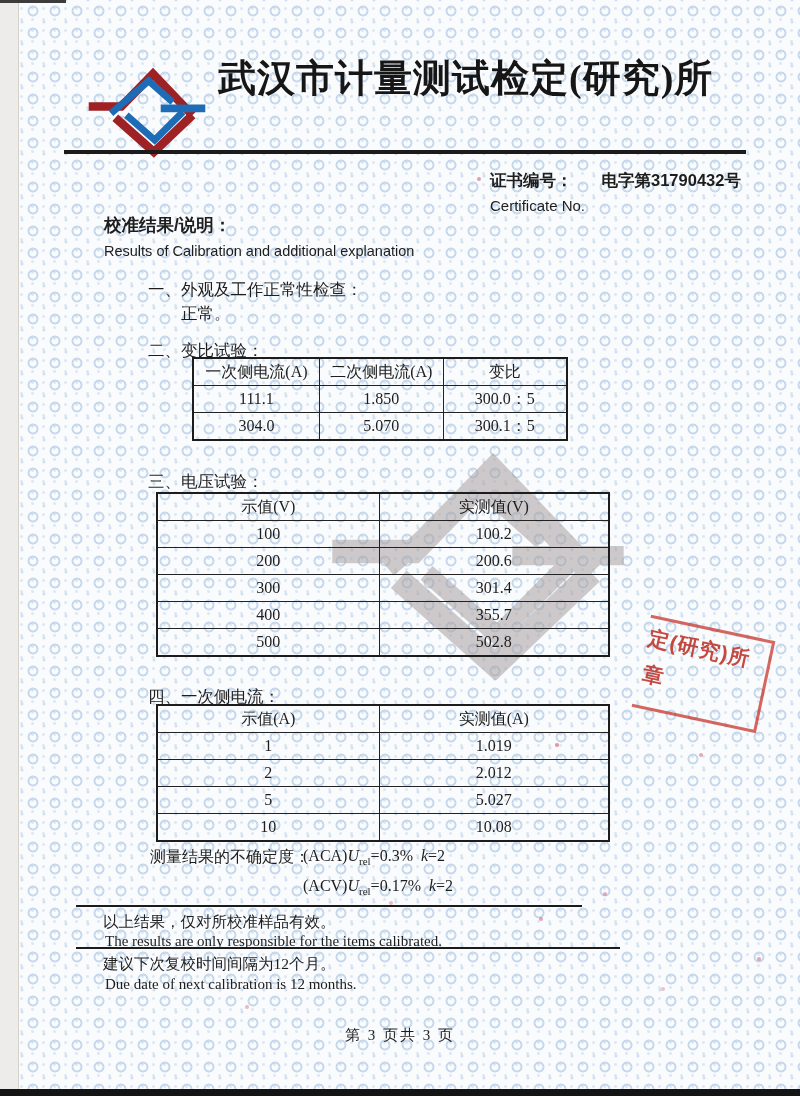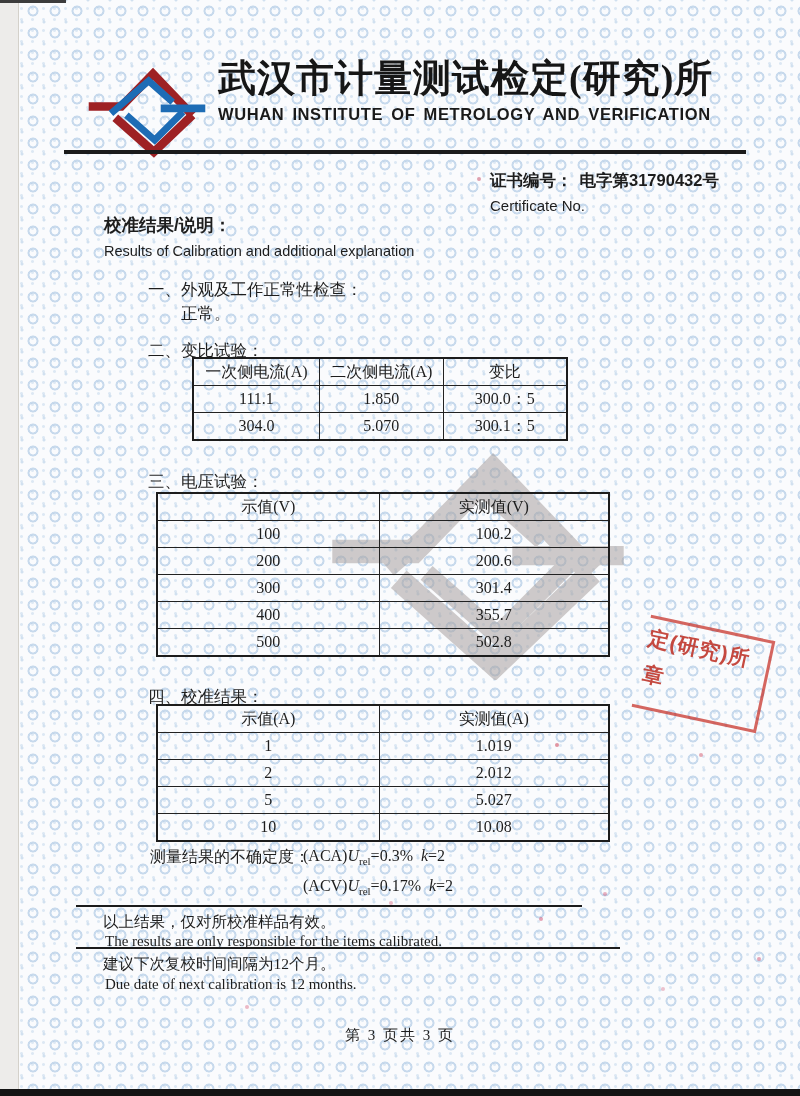--- a/index.html
+++ b/index.html
@@ -16,21 +16,21 @@
   }
   .abs{position:absolute;}
   .left-strip{left:0;top:0;width:18px;height:1096px;background:#edecea;border-right:1px solid #d4d1ca;}
   .top-edge{left:0;top:0;width:66px;height:3px;background:#3c3c3c;}
   .bottom-bar{left:0;top:1089px;width:800px;height:7px;background:#141414;}
   .sans{font-family:"Liberation Sans", sans-serif;}
   .inst-cn{font-size:38px;font-weight:bold;letter-spacing:1px;line-height:1.1;white-space:nowrap;color:#161616;}
   .inst-en{font-size:16.5px;font-weight:bold;letter-spacing:.6px;word-spacing:3px;margin-top:5px;white-space:nowrap;color:#1a1a1a;}
   .hrule{background:#1b1b1b;}
   .cert-row{font-size:16.5px;font-weight:bold;white-space:nowrap;}
-  .cert-row .val{margin-left:7px;}
+  .cert-row .val{margin-left:29px;}
   .cert-en{font-size:15px;margin-top:5px;}
   .head-cn{font-size:17.5px;font-weight:bold;}
   .head-en{font-size:14.5px;margin-top:6px;}
   .sec-title{font-size:16.5px;white-space:nowrap;}
   .body-text{font-size:16.5px;}
   table.doc{border-collapse:collapse;table-layout:fixed;background:transparent;}
   table.doc td,table.doc th{border:1.6px solid #222;font-size:16px;font-weight:normal;
     text-align:center;padding:0;height:26px;background:transparent;font-family:"Liberation Serif",serif;}
   table.doc{border:2.2px solid #1c1c1c;}
   .unc{font-size:16px;white-space:nowrap;}
@@ -80,21 +80,20 @@
         <path d="M2 52 H40 L77 14 L123 62" stroke-width="10" stroke="#9e2124"></path>
         <path d="M33 65 L78 105 L123 62" stroke-width="10" stroke="#9e2124"></path>
         <path d="M28 60 L72 22 L100 47" stroke-width="8" stroke="#1d6cb5"></path>
         <path d="M86 54 H138" stroke-width="9" stroke="#1d6cb5"></path>
         <path d="M46 62 L79 91 L112 58" stroke-width="8" stroke="#1d6cb5"></path>
       </g>
     </svg>
   </div>
   <div class="abs" style="left:218px;top:58px;">
     <div class="inst-cn">武汉市计量测试检定(研究)所</div>
-    <div class="inst-en sans">WUHAN INSTITUTE OF METROLOGY AND VERIFICATION</div>
   </div>
   <div class="abs hrule" style="left:64px;top:150px;width:682px;height:3.5px;"></div>
 
   <div class="abs" style="left:490px;top:170px;">
     <div class="cert-row sans">
       <span>证书编号：</span><span class="val">电字第31790432号</span>
     </div>
     <div class="cert-en sans">Certificate No.</div>
   </div>
 
@@ -155,21 +154,21 @@
           <td>502.8</td>
         </tr>
   </tbody>
     </table>
 
   <div class="abs stamp" style="left:640px;top:627px;">
     <div class="l1">定(研究)所</div>
     <div class="l2">章</div>
   </div>
 
-  <div class="abs sec-title" style="left:148px;top:686px;">四、校准结果：</div>
+  <div class="abs sec-title" style="left:148px;top:686px;">四、一次侧电流：</div>
   <table class="doc abs" style="left:156px;top:704px;width:454px;">
     <tbody>
         <tr>
       <th style="width:48.8%;">示值(A)</th>
       <th>实测值(A)</th>
     </tr>
     <tr>
           <td>1</td>
           <td>1.019</td>
         </tr>

